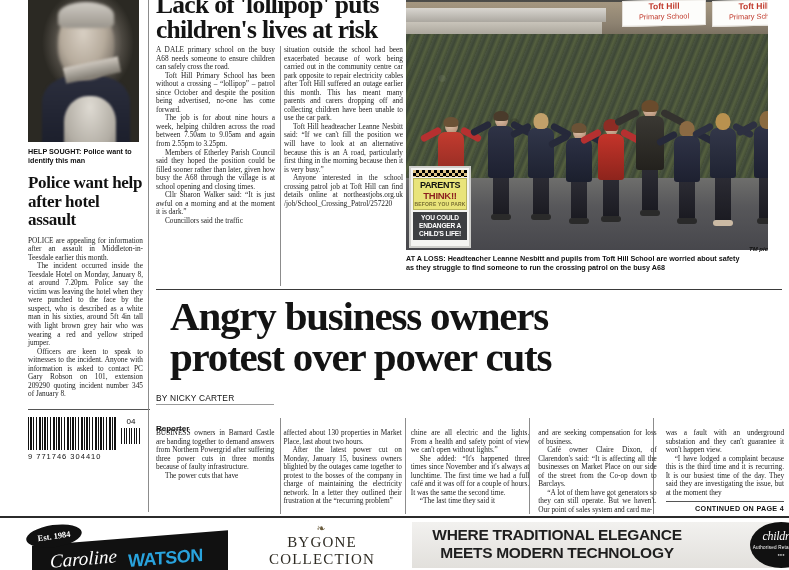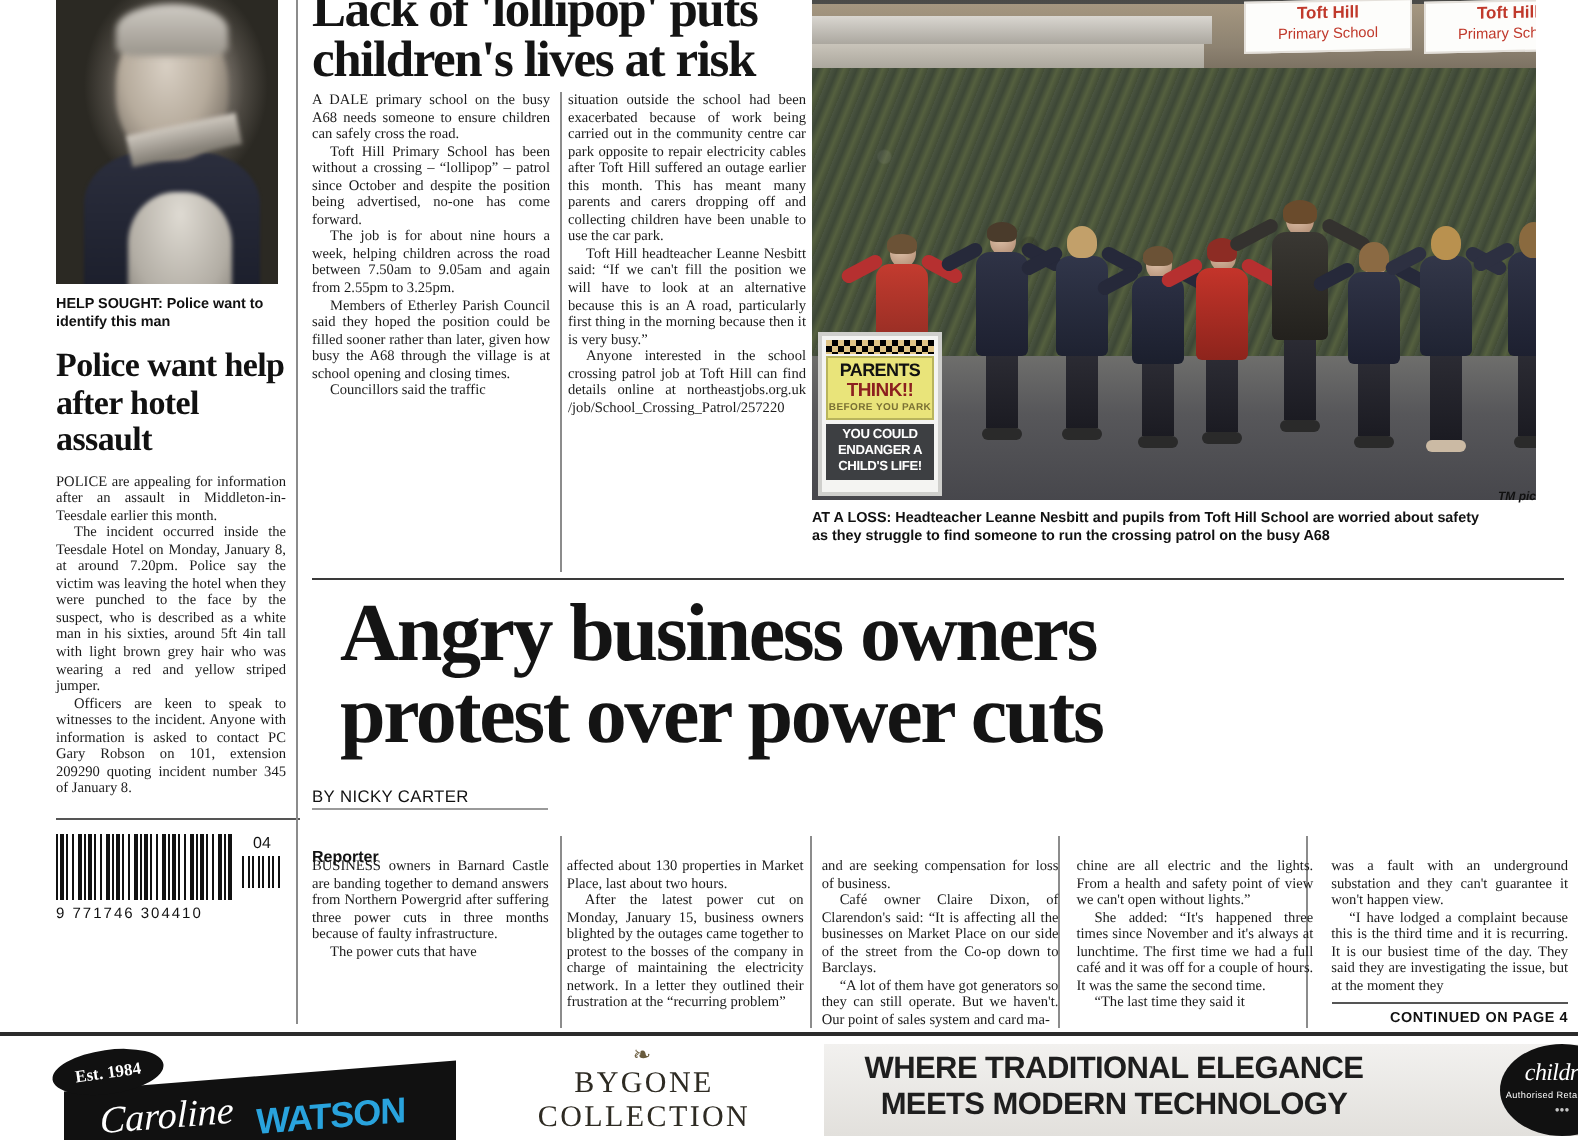--- a/index.html
+++ b/index.html
@@ -591,20 +591,21 @@
   <div class="vrule" style="left:529px; top:418px; height:96px;"></div>
   <div class="vrule" style="left:653px; top:418px; height:96px;"></div>
 
   <div class="top-headline headline">Lack of 'lollipop' puts children's lives at risk</div>
   <div class="top-cols">
     <div class="col body-col">
       <p class="first">A DALE primary school on the busy A68 needs someone to ensure children can safely cross the road.</p>
       <p>Toft Hill Primary School has been without a crossing – “lollipop” – patrol since October and despite the position being advertised, no-one has come forward.</p>
       <p>The job is for about nine hours a week, helping children across the road between 7.50am to 9.05am and again from 2.55pm to 3.25pm.</p>
       <p>Members of Etherley Parish Council said they hoped the position could be filled sooner rather than later, given how busy the A68 through the village is at school opening and closing times.</p>
+      <p>Cllr Sharon Walker said: “It is just awful on a morning and at the moment it is dark.”</p>
       <p>Councillors said the traffic</p>
     </div>
     <div class="col body-col">
       <p class="first">situation outside the school had been exacerbated because of work being carried out in the community centre car park opposite to repair electricity cables after Toft Hill suffered an outage earlier this month. This has meant many parents and carers dropping off and collecting children have been unable to use the car park.</p>
       <p>Toft Hill headteacher Leanne Nesbitt said: “If we can't fill the position we will have to look at an alternative because this is an A road, particularly first thing in the morning because then it is very busy.”</p>
       <p>Anyone interested in the school crossing patrol job at Toft Hill can find details online at northeastjobs.org.uk /job/School_Crossing_Patrol/257220</p>
     </div>
   </div>
 
   <div class="photo">
@@ -735,28 +736,28 @@
   <div class="story-cols">
     <div class="col body-col">
       <p class="first">BUSINESS owners in Barnard Castle are banding together to demand answers from Northern Powergrid after suffering three power cuts in three months because of faulty infrastructure.</p>
       <p>The power cuts that have</p>
     </div>
     <div class="col body-col">
       <p class="first">affected about 130 properties in Market Place, last about two hours.</p>
       <p>After the latest power cut on Monday, January 15, business owners blighted by the outages came together to protest to the bosses of the company in charge of maintaining the electricity network. In a letter they outlined their frustration at the “recurring problem”</p>
     </div>
     <div class="col body-col">
+      <p class="first">chine are all electric and the lights. From a health and safety point of view we can't open without lights.”</p>
+      <p>She added: “It's happened three times since November and it's always at lunchtime. The first time we had a full café and it was off for a couple of hours. It was the same the second time.</p>
+      <p>“The last time they said it</p>
+    </div>
+    <div class="col body-col">
       <p class="first">and are seeking compensation for loss of business.</p>
       <p>Café owner Claire Dixon, of Clarendon's said: “It is affecting all the businesses on Market Place on our side of the street from the Co-op down to Barclays.</p>
       <p>“A lot of them have got generators so they can still operate. But we haven't. Our point of sales system and card ma-</p>
-    </div>
-    <div class="col body-col">
-      <p class="first">chine are all electric and the lights. From a health and safety point of view we can't open without lights.”</p>
-      <p>She added: “It's happened three times since November and it's always at lunchtime. The first time we had a full café and it was off for a couple of hours. It was the same the second time.</p>
-      <p>“The last time they said it</p>
     </div>
     <div class="col body-col">
       <p class="first">was a fault with an underground substation and they can't guarantee it won't happen view.</p>
       <p>“I have lodged a complaint because this is the third time and it is recurring. It is our busiest time of the day. They said they are investigating the issue, but at the moment they</p>
       <div class="continued">CONTINUED ON PAGE 4</div>
     </div>
   </div>
 
   <div class="ads">
     <div class="ad ad1">

